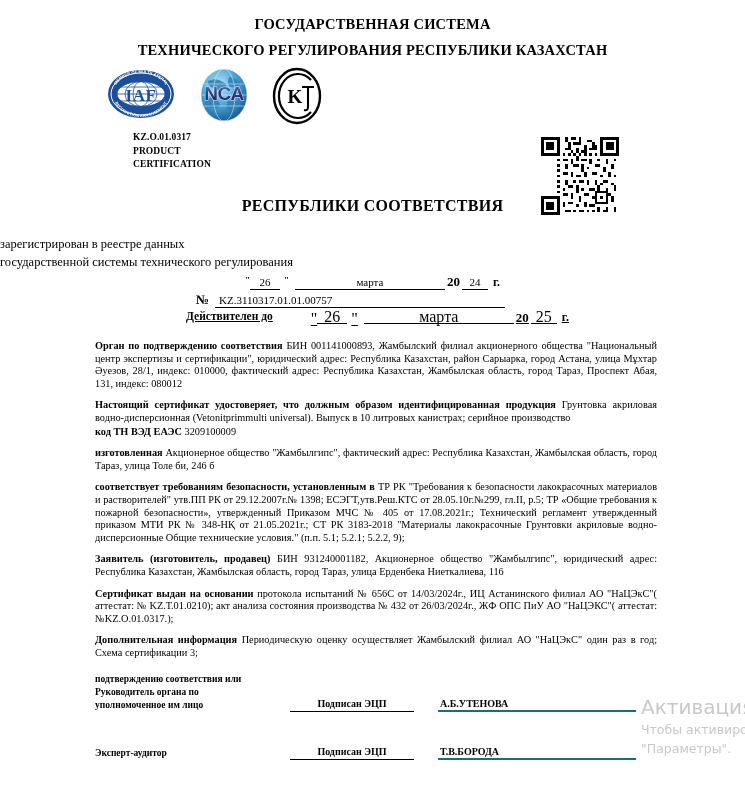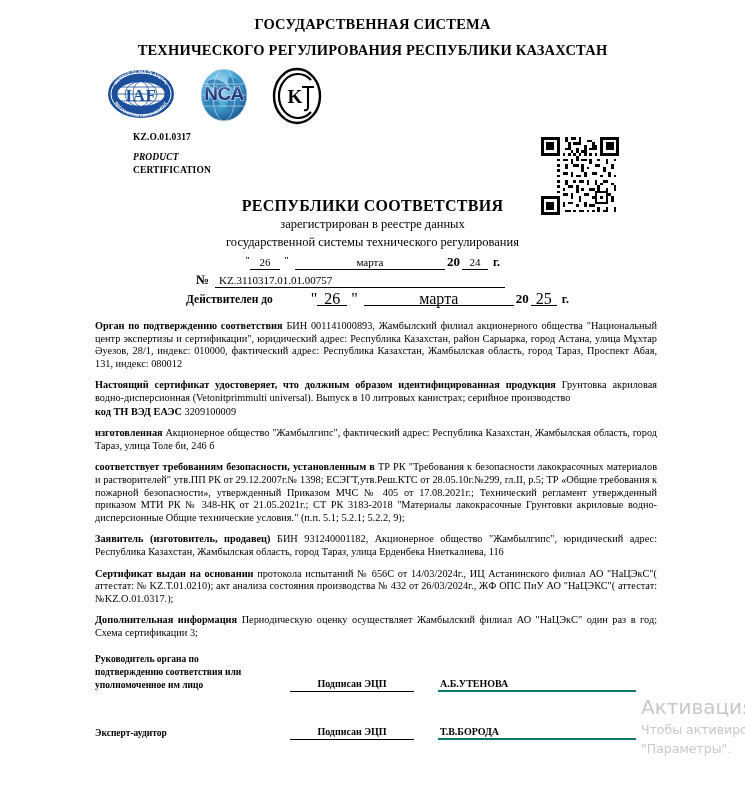--- a/index.html
+++ b/index.html
@@ -92,24 +92,24 @@
 
   
   .cert-title {
     text-align: center;
     font-weight: bold;
     font-size: 16px;
     letter-spacing: 0.3px;
     margin-top: 4px;
   }
   .cert-sub {
-    text-align: center;
+    text-align: left;
     font-size: 12.5px;
     line-height: 18px;
-    margin-top: 0;
+    margin-top: 20px;
   }
 
   
   .dateline {
     display: flex;
     align-items: baseline;
     justify-content: center;
     font-size: 11px;
     margin-top: 3px;
   }
@@ -153,24 +153,25 @@
   }
   .numline .u-num {
     width: 286px;
     text-align: left;
     font-size: 11px;
     padding-left: 4px;
   }
 
   .validline {
     display: flex;
-    align-items: center;
+    align-items: flex-start;
     justify-content: center;
     margin-top: 2px;
     padding-left: 10px;
+    text-decoration: underline;
   }
   .validline .vlabel {
     font-weight: bold;
     font-size: 11.5px;
     margin-right: 38px;
   }
 
   
   .body-wrap {
     padding: 0 88px 0 95px;
@@ -322,21 +323,21 @@
         <ellipse cx="26" cy="29" rx="23" ry="27" fill="none" stroke="#000000" stroke-width="2.4"></ellipse>
         <path d="M 40,13 A 19,22 0 1 0 40,45" fill="none" stroke="#000000" stroke-width="2.2"></path>
         <text x="24" y="36" text-anchor="middle" fill="#000000" font-family="Liberation Serif, serif" font-size="19" font-weight="bold">K</text>
         <path d="M 31,20 H 43 M 37,20 V 40 Q 37,44 33,43" fill="none" stroke="#000000" stroke-width="2.1"></path>
       </svg>
     </div>
   </div>
 
   <div class="accred-block">
     <div>KZ.O.01.0317</div>
-    <div style="margin-top:6px;font-style:italic;">PRODUCT</div>
+    <div style="">PRODUCT</div>
     <div>CERTIFICATION</div>
   </div>
 
   <div class="qr">
     <svg width="78" height="78" viewBox="0 0 29 29" shape-rendering="crispEdges">
       <rect width="29" height="29" fill="#ffffff"></rect>
       <g fill="#000000">
 
         <rect x="0" y="0" width="7" height="1"></rect>
           <rect x="0" y="6" width="7" height="1"></rect>
@@ -520,22 +521,22 @@
 
   <p class="para">
     <span class="bl">Дополнительная информация</span><span> Периодическую оценку осуществляет Жамбылский филиал АО "НаЦЭкС" один раз в год; Схема сертификации 3;</span>
   </p>
 </div>
 
 <div class="sign-wrap">
 
   <div class="sign-row">
     <div class="sign-role">
+      <div>подтверждению  соответствия или</div>
       <div>Руководитель органа по</div>
-      <div>подтверждению  соответствия или</div>
       <div>уполномоченное им лицо</div>
     </div>
     <div class="sign-esig">Подписан ЭЦП</div>
     <div class="sign-gap"></div>
     <div class="sign-name">А.Б.УТЕНОВА</div>
   </div>
 
   <div class="sign-row second">
     <div class="sign-role">Эксперт-аудитор</div>
     <div class="sign-esig">Подписан ЭЦП</div>

